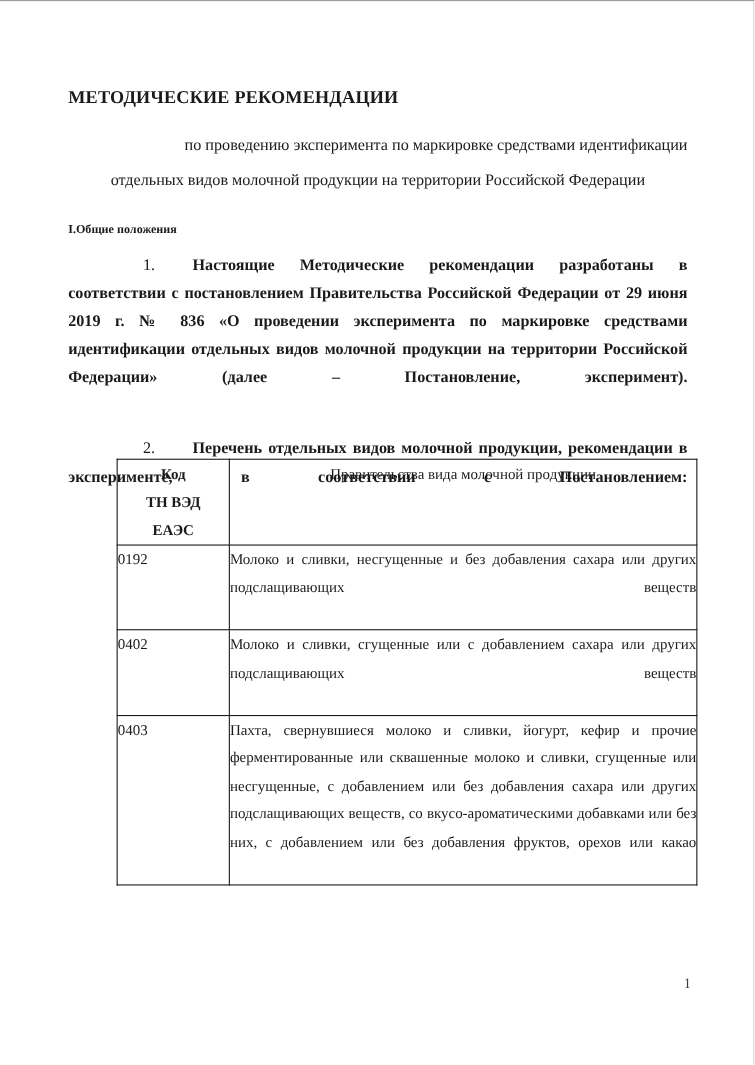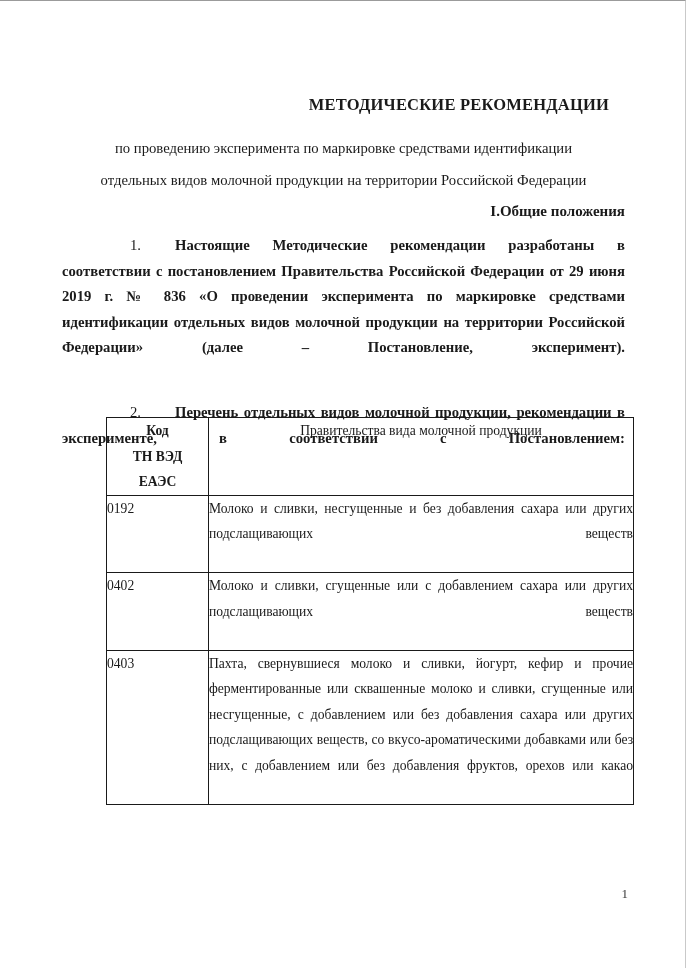--- a/index.html
+++ b/index.html
@@ -25,42 +25,42 @@
 
   
   .content {
     position: absolute;
     left: 62px;
     top: 0;
     width: 563px;   
   }
 
   .doc-title {
-    margin: 16px;
+    margin: 0;
     padding-top: 78px;
     font-size: 16.5px;
     font-weight: bold;
-    text-align: right;
+    text-align: left;
     letter-spacing: 0.2px;
     line-height: 1.25;
   }
 
   .subtitle-line {
     text-align: center;
     font-size: 14.7px;
     line-height: 1.0;
     margin-top: 18px;
   }
-  .subtitle-line.first { margin-top: 25px; }
+  .subtitle-line.first { margin-top: 25px; text-align: right; }
 
   .section-heading {
-    text-align: right;
-    font-size: 15px;
-    font-weight: bold;
-    margin-top: 16px;
+    text-align: left;
+    font-size: 11px;
+    font-weight: bold;
+    margin-top: 32px;
     line-height: 1.0;
   }
 
   .para {
     font-size: 14.7px;
     text-align: justify;
     text-justify: inter-word;
     line-height: 25.5px;
     margin-top: 14px;
     position: relative;

